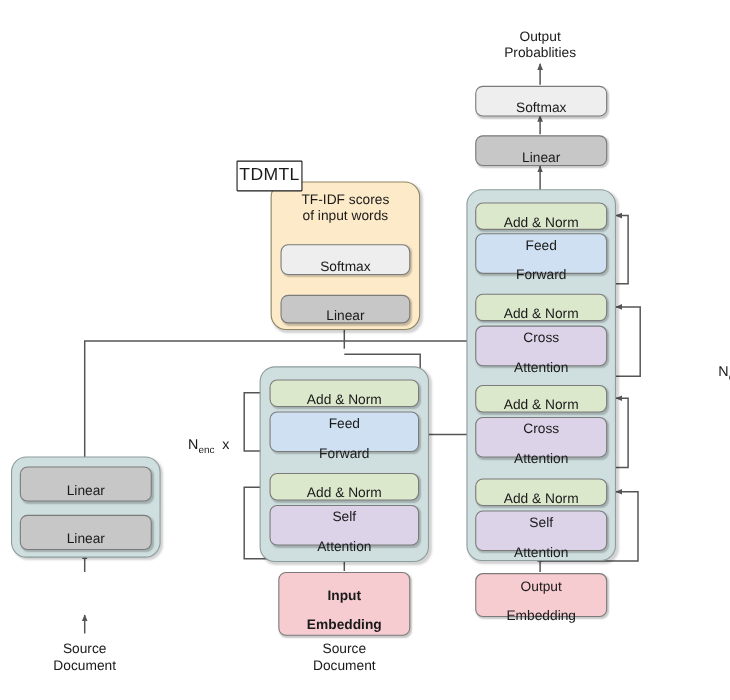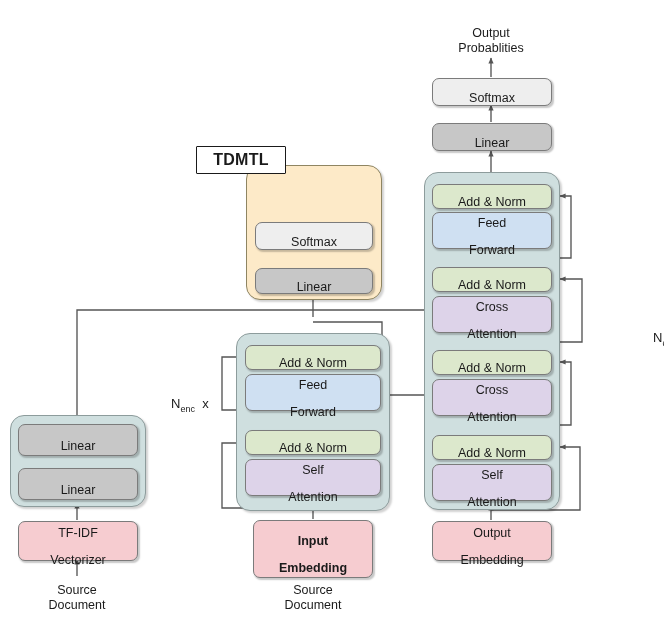--- a/index.html
+++ b/index.html
@@ -81,39 +81,39 @@
   </svg>
 
   <div class="container" style="left:10px;top:415px;width:136px;height:92px;background:#cfdfdf;"></div>
 
   <div class="tdmtl-box" style="left:246px;top:165px;width:136px;height:135px;background:#fdeac8;"></div>
 
   <div class="container" style="left:236px;top:333px;width:154px;height:178px;background:#cfdfdf;"></div>
 
   <div class="container" style="left:424px;top:172px;width:136px;height:338px;background:#cfdfdf;"></div>
 
-  <div class="tag" style="left:196px;top:146px;width:90px;height:28px;font-weight:bold;">
+  <div class="tag" style="left:215px;top:146px;width:60px;height:28px;">
     <span>TDMTL</span>
   </div>
 
   <div class="node" style="left:18px;top:424px;width:120px;height:32px;background:#c7c7c7;">
     <span>Linear</span>
   </div>
   <div class="node" style="left:18px;top:468px;width:120px;height:32px;background:#c7c7c7;">
     <span>Linear</span>
   </div>
-  <div class="node" style="left:18px;top:521px;width:120px;height:40px;background:#f6ccd0;flex-direction:column;">
-    <span>TF-IDF</span>
-    <span>Vectorizer</span>
-  </div>
   <div class="plain" style="left:17px;top:583px;width:120px;">
     <div>Source</div>
     <div>Document</div>
   </div>
 
+  <div class="plain" style="left:246px;top:174px;width:136px;">
+    <div>TF-IDF scores</div>
+    <div>of input words</div>
+  </div>
   <div class="node" style="left:255px;top:222px;width:118px;height:28px;background:#eeeeee;">
     <span>Softmax</span>
   </div>
   <div class="node" style="left:255px;top:268px;width:118px;height:26px;background:#c7c7c7;">
     <span>Linear</span>
   </div>
 
   <div class="node" style="left:245px;top:345px;width:136px;height:25px;background:#dce8cc;">
     <span>Add &amp; Norm</span>
   </div>

